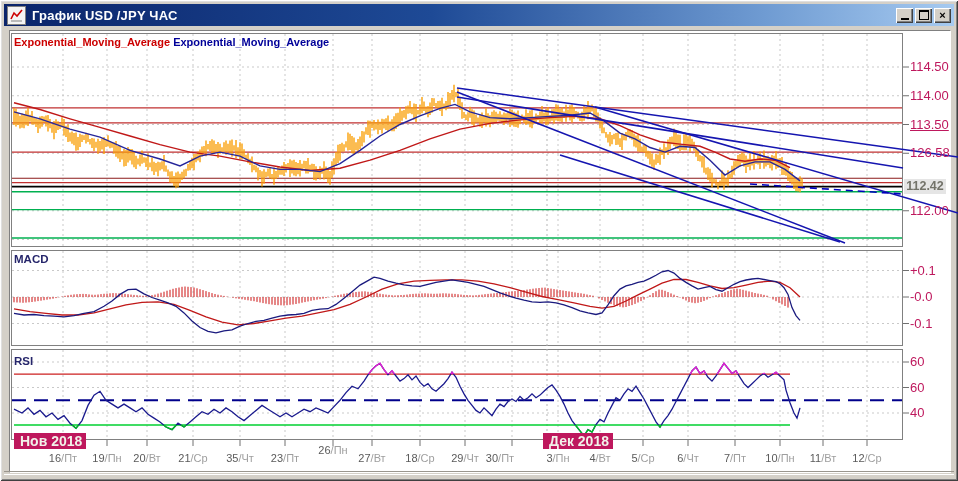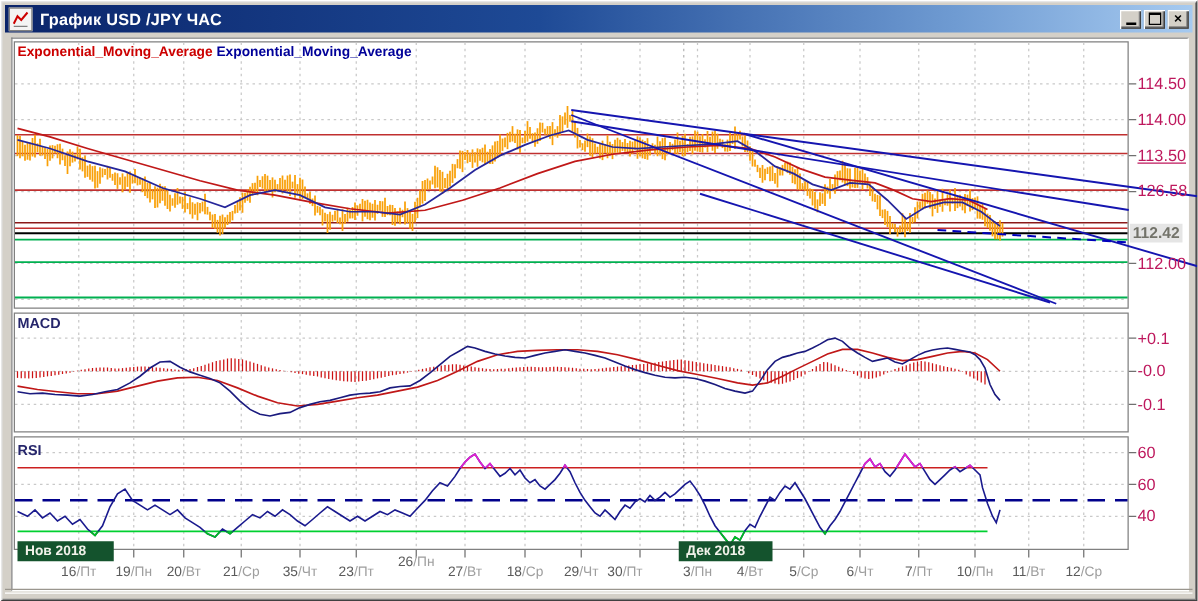--- a/index.html
+++ b/index.html
@@ -20,21 +20,21 @@
   .glyph-x{font-size:11px;font-weight:bold;color:#000;line-height:1;}
   #chartarea{position:absolute;left:9px;top:30px;width:940px;height:441px;background:#ffffff;
        border:1px solid;border-color:#808080 #ffffff #ffffff #808080;}
   #overlay{position:absolute;left:0;top:0;width:958px;height:481px;pointer-events:none;}
   .abs{position:absolute;}
   #legend{left:14px;top:36px;font-size:11px;font-weight:bold;white-space:nowrap;}
   .plabel{font-size:11.5px;font-weight:bold;color:#26266b;}
   .pricelab{font-size:13px;color:#be185d;}
   .xlab{font-size:11px;white-space:nowrap;transform:translateX(-50%);}
   .xlab .num{color:#5a5a5a;} .xlab .suf{color:#9e9e9e;}
-  .badge{height:15px;padding:1px 22px 0 6px;background:#14532d;color:#f2f2ea;font-size:11px;font-weight:bold;line-height:14px;}
+  .badge{height:15px;padding:1px 4px 0 6px;background:#be185d;color:#f2f2ea;font-size:14px;font-weight:bold;line-height:14px;}
   #pricetag{left:904px;top:179px;width:42px;height:15px;background:#f5a31d;color:#73736a;
        font-size:12.5px;font-weight:bold;text-align:center;line-height:15px;}
   #bottomband{left:4px;top:471px;width:950px;height:2px;border-top:1px solid #9a968e;border-bottom:1px solid #ffffff;}
 </style>
 </head>
 <body>
 
 <div id="win">
   <div id="titlebar">
     <span class="ticon">

